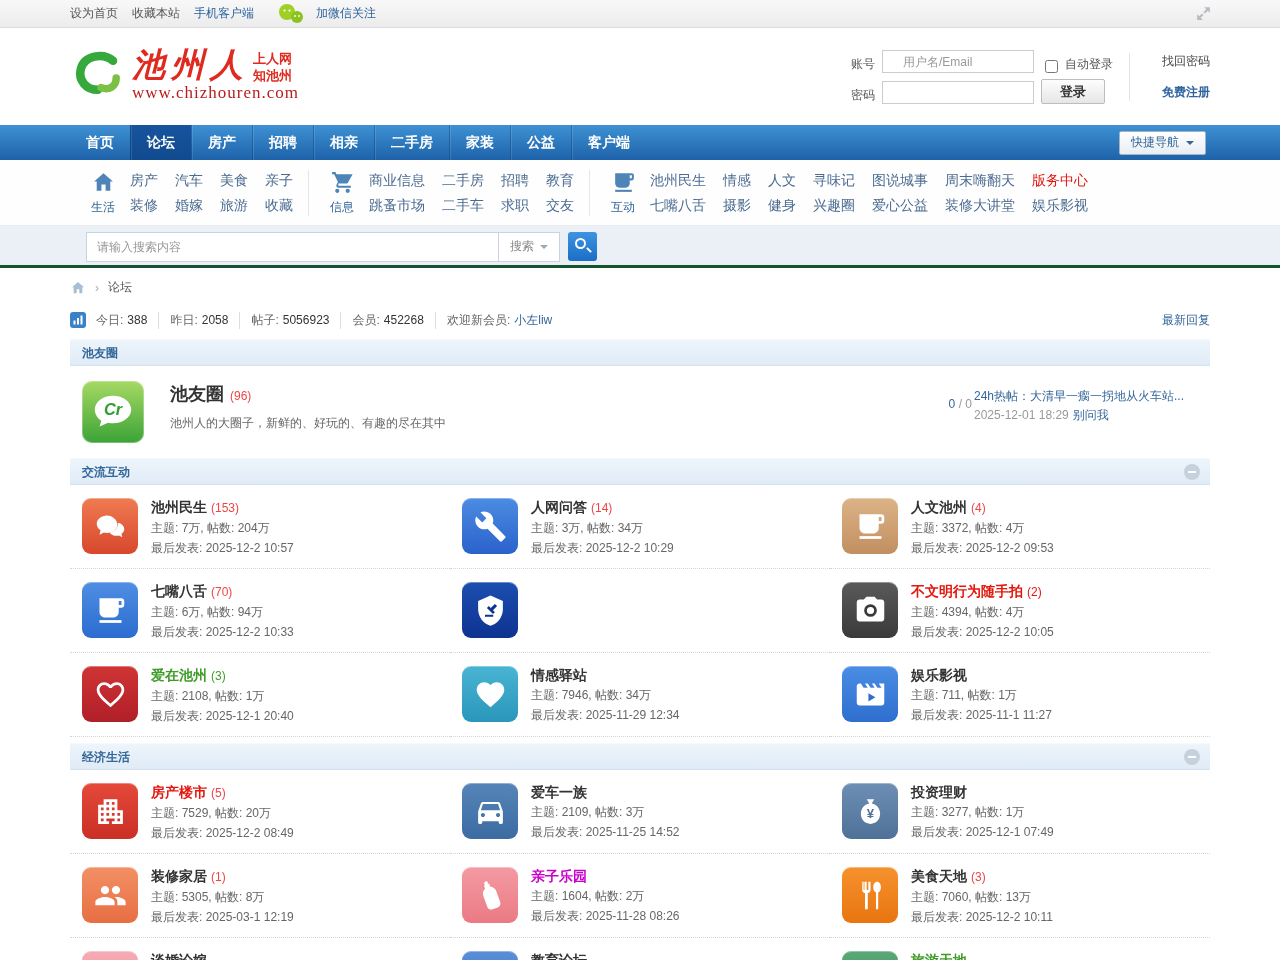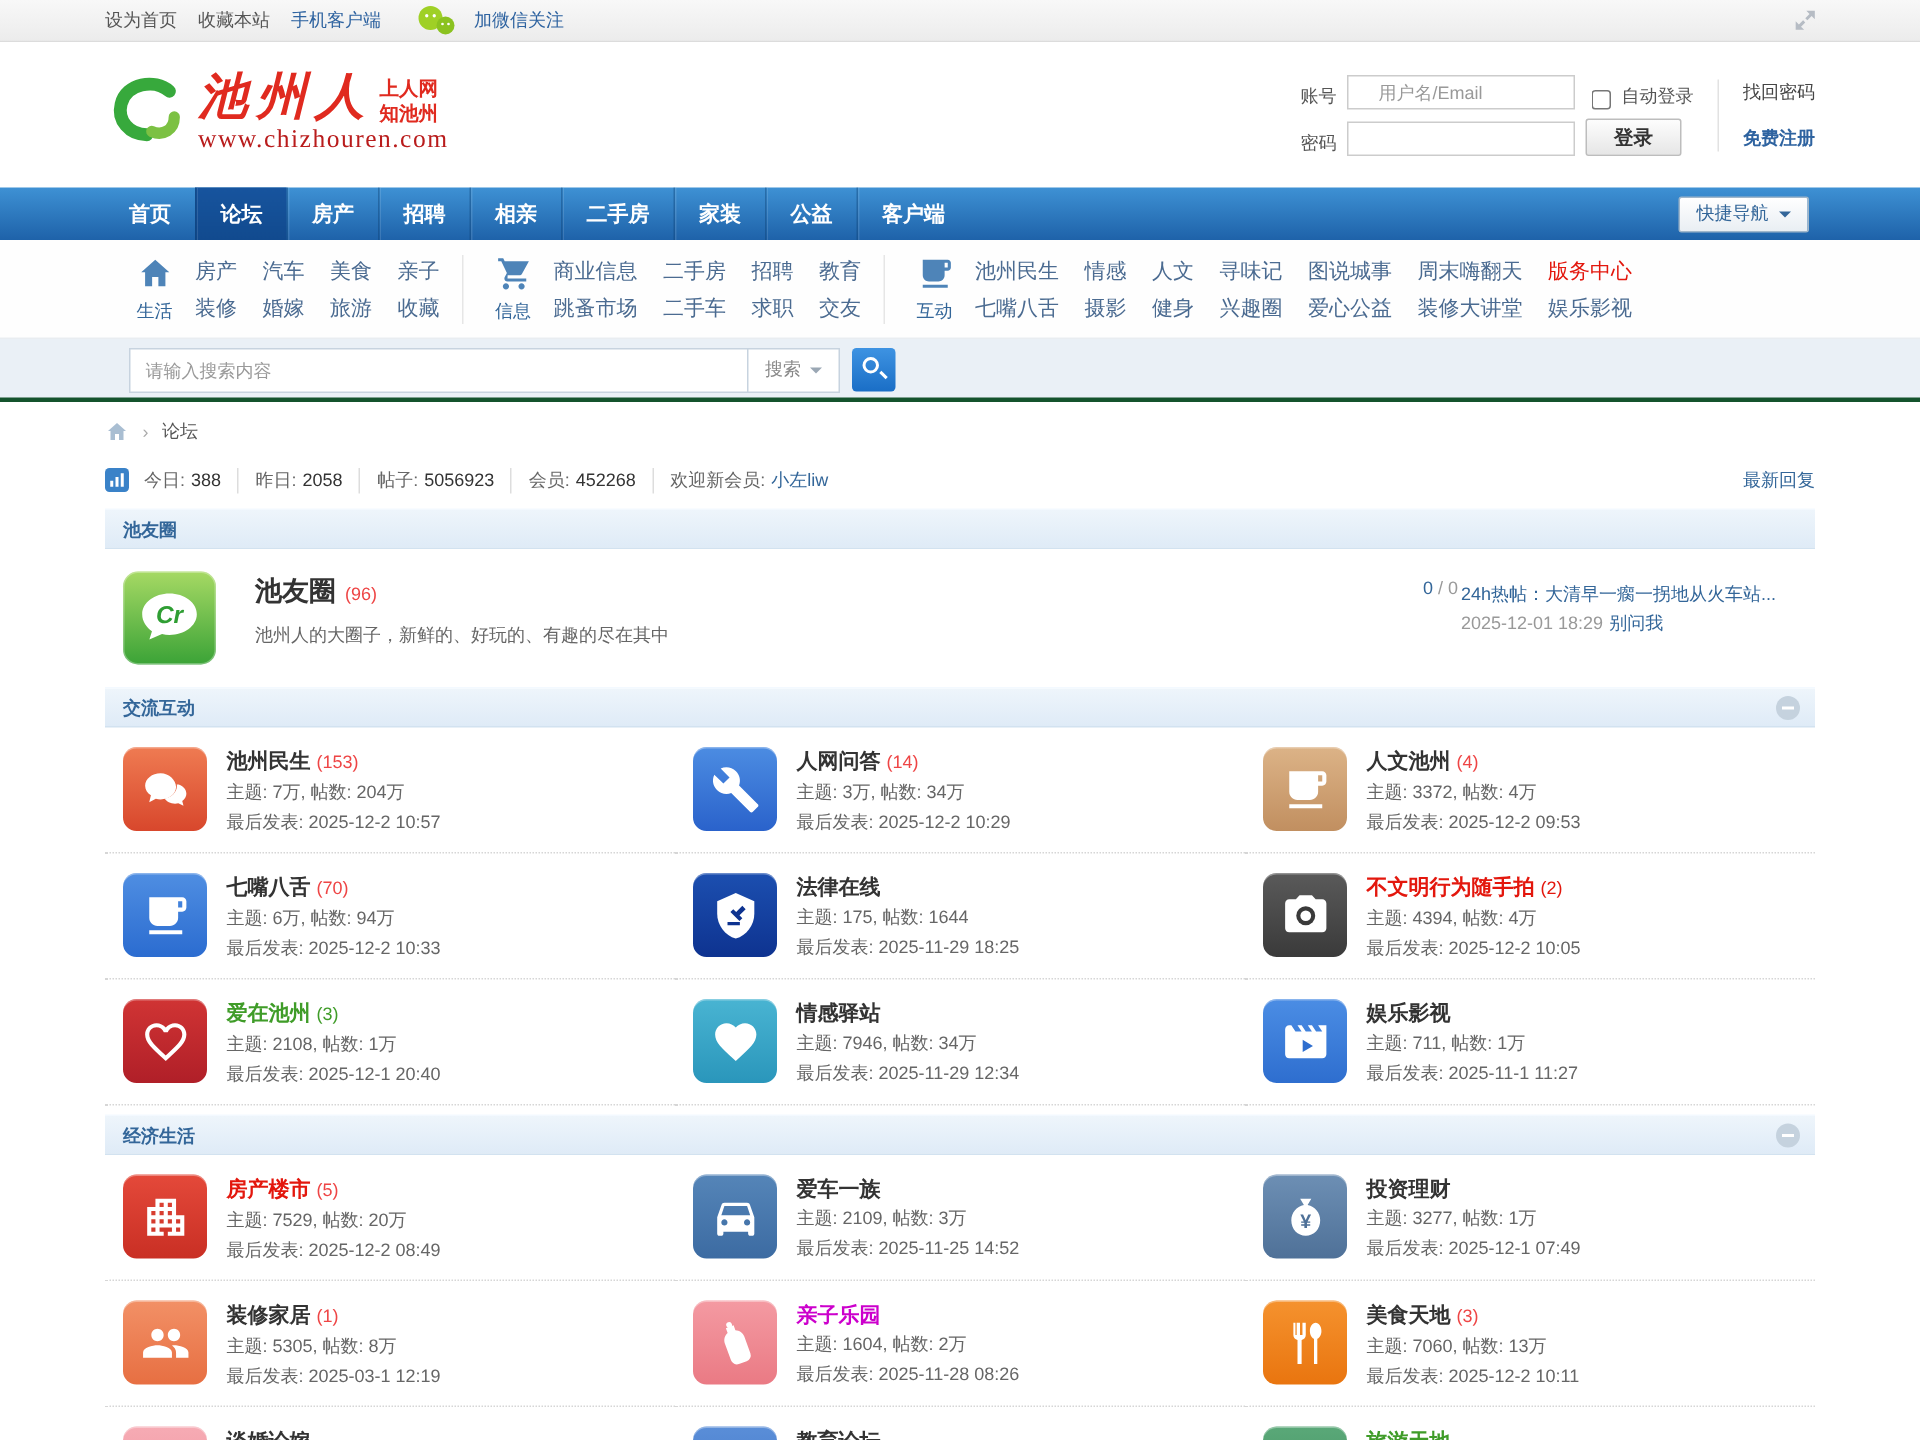--- a/index.html
+++ b/index.html
@@ -27,21 +27,21 @@
 .site-url{font-size:17px;color:#b91c1c;font-family:"Liberation Serif",serif;letter-spacing:1px;margin-top:-1px}
 .login{margin-left:auto;display:flex;align-items:center}
 .lrows{display:flex;flex-direction:column;gap:7px}
 .lrow{display:flex;align-items:flex-end;gap:7px;height:24px}
 .llabel{color:#555}
 .linput{width:152px;height:23px;border:1px solid #ccc;background:#fff;padding:0 20px;font-size:12px;color:#333;font-family:inherit}
 .linput::placeholder{color:#999}
 .cb{width:13px;height:13px;margin-left:4px}
 .autologin{color:#555}
 .login-btn{width:64px;height:25px;border:1px solid #bdbdbd;border-radius:2px;background:linear-gradient(#fdfdfd,#e6e6e6);font-weight:bold;color:#333;font-size:13px;cursor:pointer;font-family:inherit}
-.login-side{border-left:1px solid #e2e2e2;margin-left:16px;padding-left:16px;display:flex;flex-direction:column;gap:14px}
+.login-side{border-left:1px solid #e2e2e2;margin-left:16px;padding-left:32px;display:flex;flex-direction:column;gap:14px}
 .forgot{color:#444}
 .register{color:#2e63a0;font-weight:bold}
 
 
 .nav{height:35px;background:linear-gradient(#3e91d4,#1e62a9)}
 .nav .wrap{display:flex;height:35px}
 .nav-items{display:flex}
 .nav-item{display:block;line-height:35px;padding:0 16px;color:#fff;font-size:14px;font-weight:bold}
 .nav-item+.nav-item{border-left:1px solid rgba(12,62,112,.4);box-shadow:inset 1px 0 0 rgba(255,255,255,.12)}
 .nav-item.active{background:linear-gradient(#17549e,#114a8e)}
@@ -93,21 +93,21 @@
 .collapse{position:absolute;right:10px;top:5px;width:16px;height:16px;border-radius:50%;background:#c5d2de;cursor:pointer}
 .collapse::after{content:"";position:absolute;left:4px;top:7px;width:8px;height:2px;background:#fff}
 .sec2{margin-top:6px}
 
 .hero{position:relative;padding:16px 12px;height:92px}
 .hicon{position:absolute;left:12px;top:15px;width:62px;height:62px;border-radius:10px;background:linear-gradient(#a6d964,#3ba337);display:flex;align-items:center;justify-content:center;box-shadow:inset 0 0 0 1px rgba(255,255,255,.3)}
 .hicon svg{width:46px;height:46px}
 .htitle{margin-left:88px;font-size:18px;font-weight:bold;color:#333}
 .hcount{font-size:12px;color:#ee4545;font-weight:normal;margin-left:6px}
 .hdesc{margin-left:88px;margin-top:9px;color:#666}
-.hstat{position:absolute;right:238px;top:19px;color:#999}
+.hstat{position:absolute;right:238px;top:31px;color:#999}
 .hstat b{color:#369;font-weight:normal}
 .hhot{position:absolute;right:12px;top:21px;width:224px;line-height:19px;font-size:12px}
 .hhot-link{display:block;white-space:nowrap;overflow:hidden;text-overflow:ellipsis}
 .hhot .date{color:#999;margin-right:4px}
 
 .fgrid{display:grid;grid-template-columns:1fr 1fr 1fr}
 .fcell{display:flex;gap:13px;padding:13px 8px 12px 12px;border-bottom:1px dotted #d6d6d6;height:84px;overflow:hidden}
 .ficon{flex:0 0 56px;width:56px;height:56px;border-radius:9px;display:flex;align-items:center;justify-content:center;box-shadow:inset 0 1px 0 rgba(255,255,255,.35)}
 .ficon svg{width:33px;height:33px}
 .finfo{min-width:0}
@@ -409,25 +409,20 @@
             <div class="fs">最后发表: 2025-12-2 10:33</div>
           </div>
         </div>
         <div class="fcell">
           <span class="ficon" style="background: linear-gradient(rgb(28, 79, 176), rgb(14, 51, 144));">
             <svg viewBox="0 0 24 24" fill="#fff">
               <path d="M12 1L3 5v6c0 5.5 3.8 10.7 9 12 5.2-1.3 9-6.5 9-12V5l-9-4z"></path>
               <path fill="#0e3390" d="M15.2 7.2l1.6 1.6-3 3 1.4 1.4-1.4 1.4-4.4-4.4L10.8 8.8l1.4 1.4 3-3zM8 15h6v1.6H8z"></path>
             </svg>
           </span>
-          <div class="finfo">
-            <div class="ft"><a>法律在线</a></div>
-            <div class="fs">主题: 175, 帖数: 1644</div>
-            <div class="fs">最后发表: 2025-11-29 18:25</div>
-          </div>
         </div>
         <div class="fcell">
           <span class="ficon" style="background: linear-gradient(rgb(90, 90, 90), rgb(58, 58, 58));">
             <svg viewBox="0 0 24 24" fill="#fff">
               <path d="M9 2L7.2 4H4c-1.1 0-2 .9-2 2v12c0 1.1.9 2 2 2h16c1.1 0 2-.9 2-2V6c0-1.1-.9-2-2-2h-3.2L15 2H9z"></path>
               <circle cx="12" cy="12" r="4.6" fill="#3a3a3a"></circle>
               <circle cx="12" cy="12" r="2.6"></circle>
             </svg>
           </span>
           <div class="finfo">

